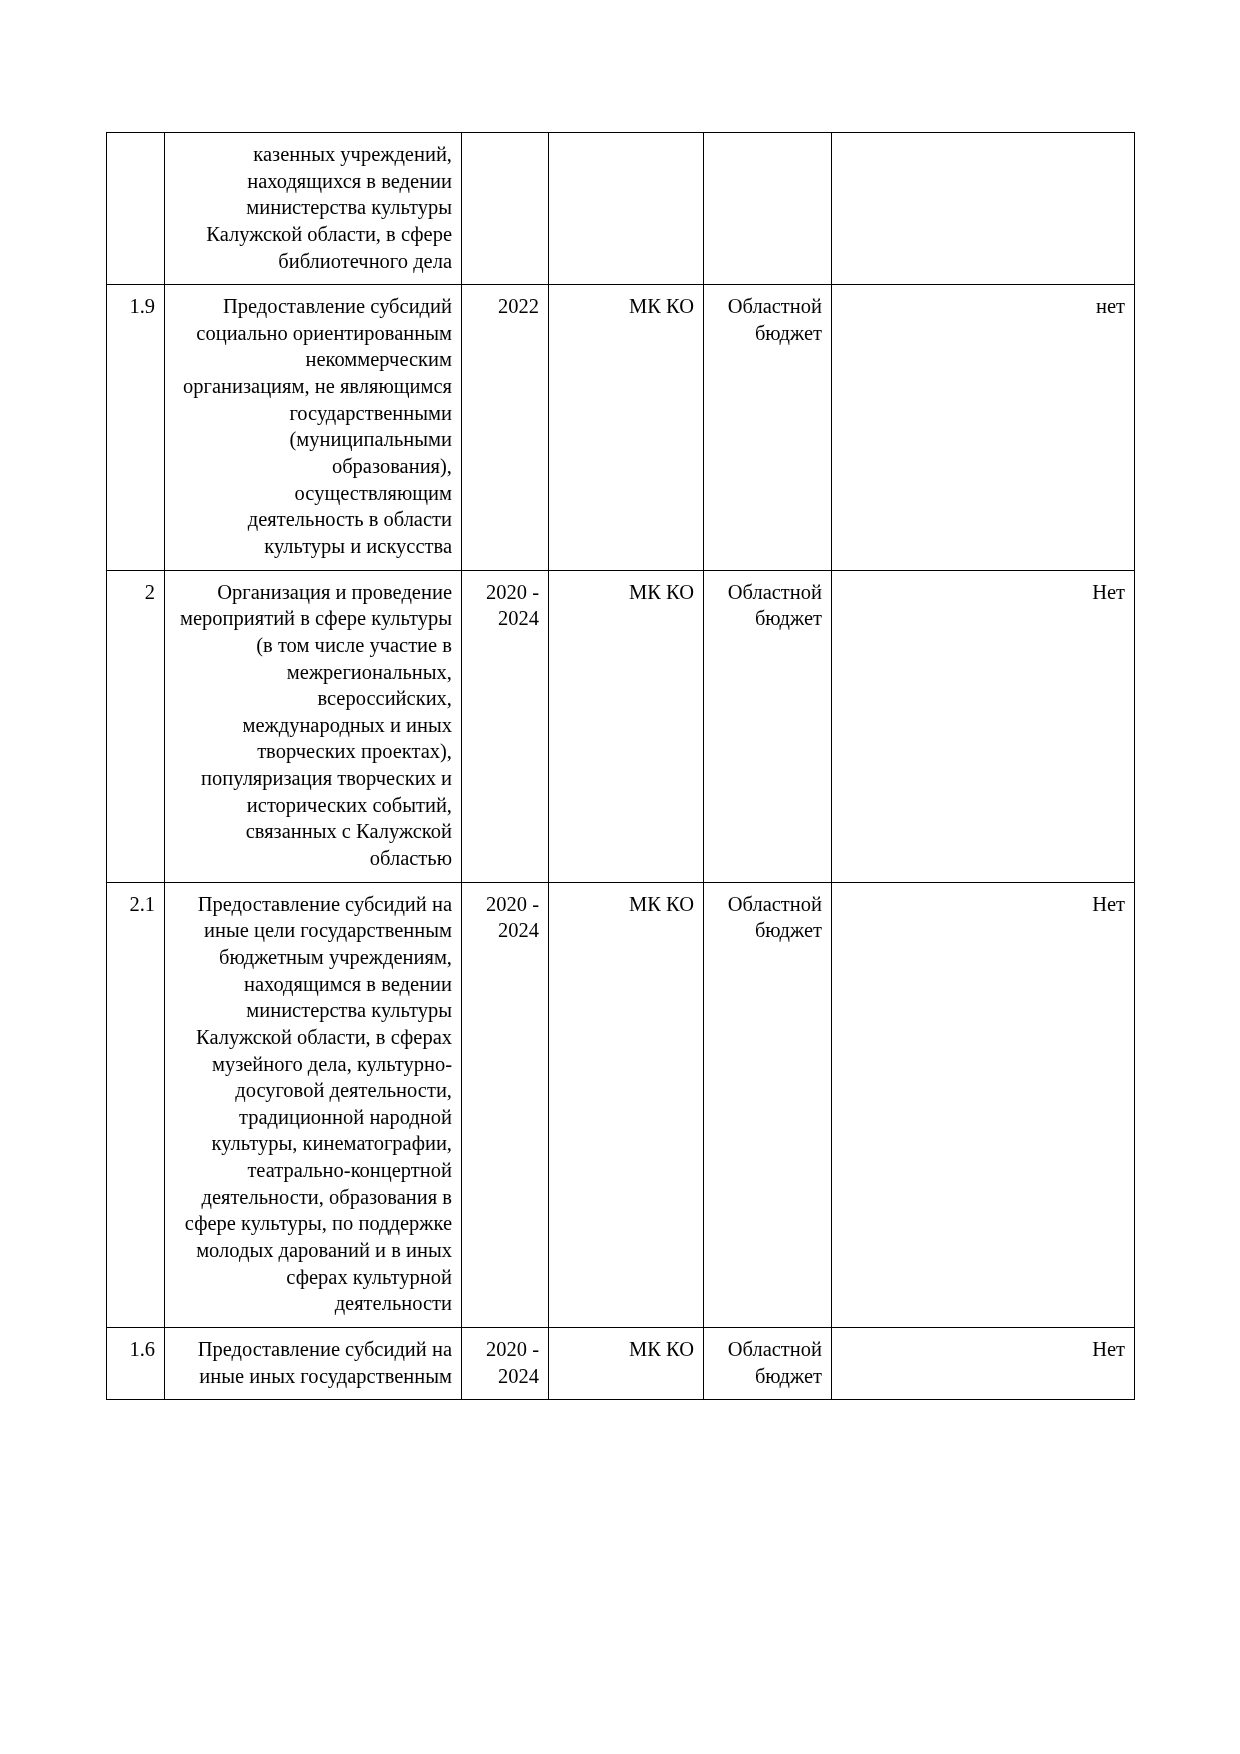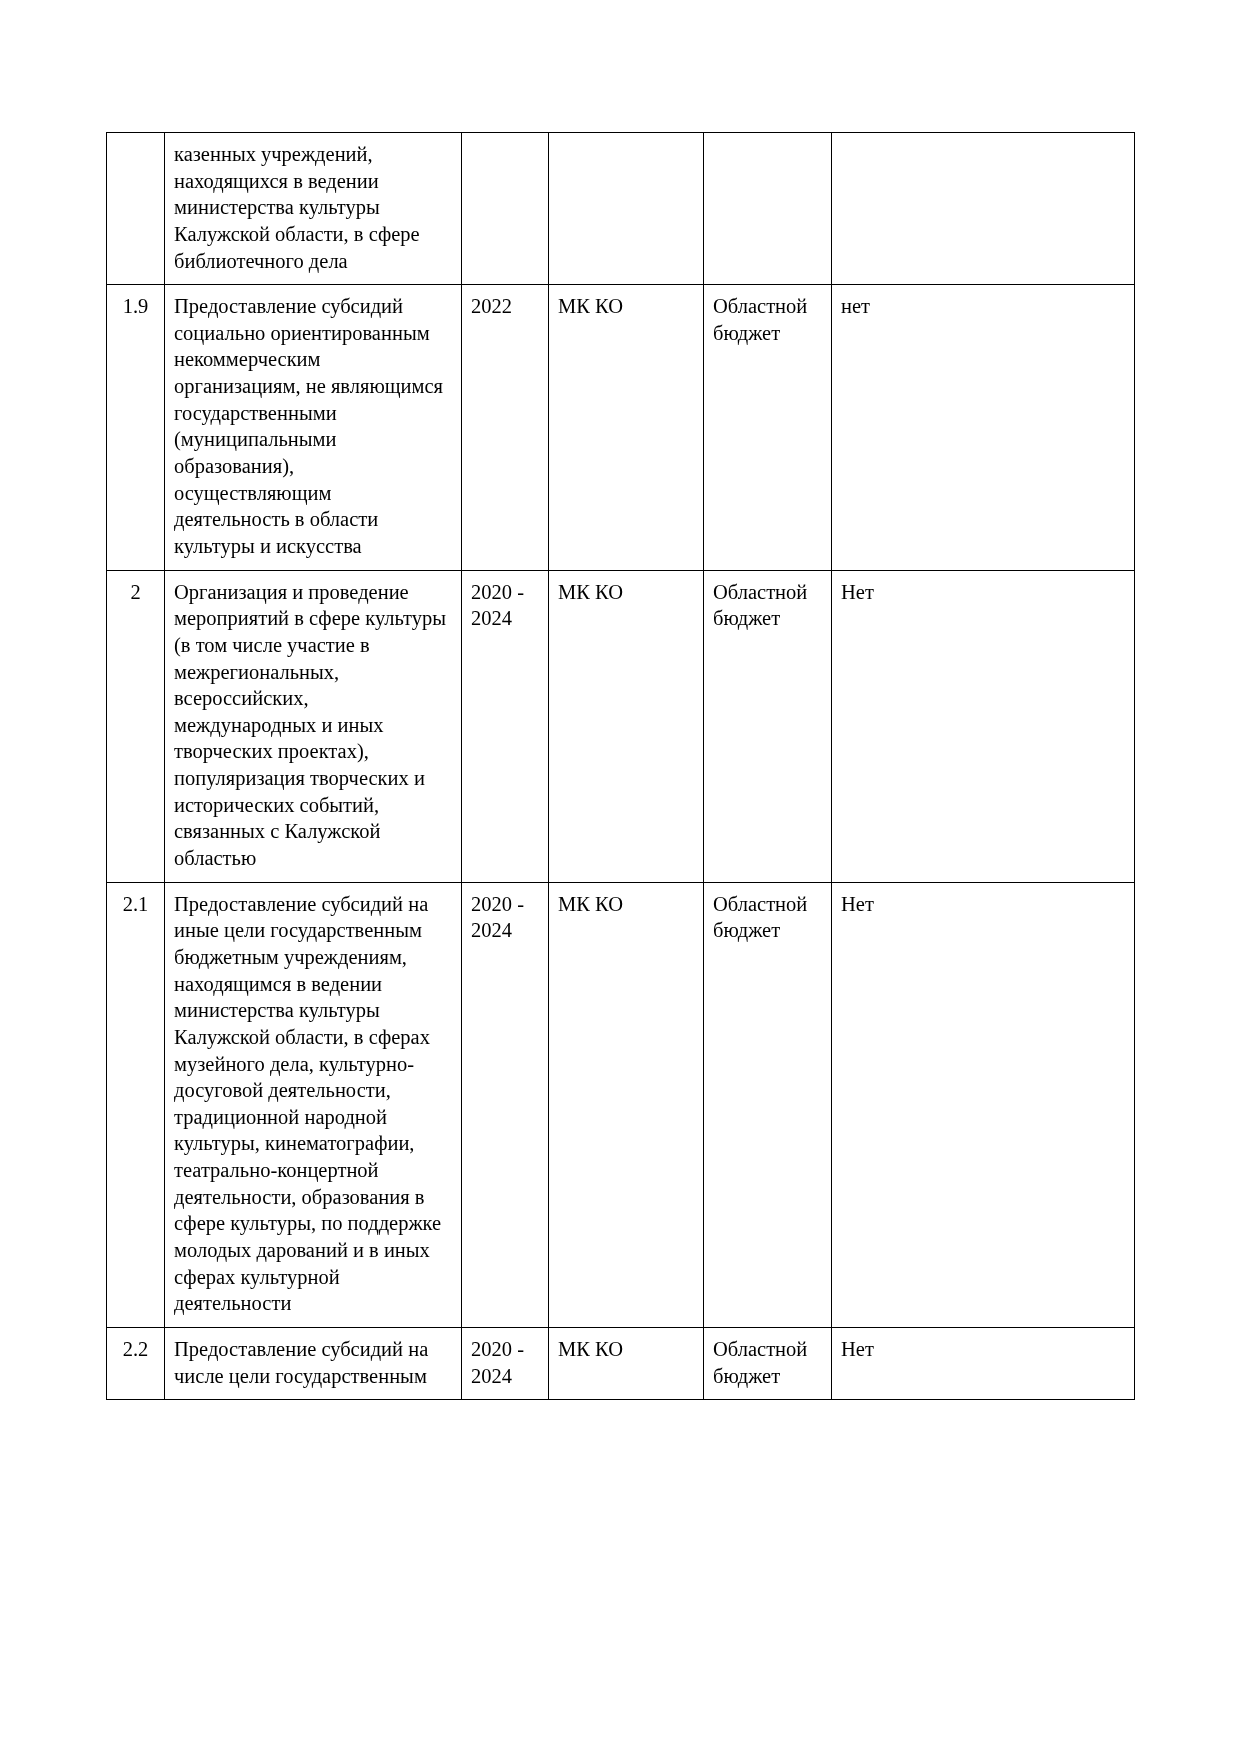--- a/index.html
+++ b/index.html
@@ -26,20 +26,21 @@
     width: 1028px;
     border-collapse: collapse;
     table-layout: fixed;
     font-size: 20.5px;
     line-height: 1.30;
   }
   table.doc-table td {
     border: 1.4px solid #000000;
     vertical-align: top;
     padding: 8px 9px 10px 9px;
+    text-align: right;
   }
   col.c-num   { width: 58px; }
   col.c-name  { width: 297px; }
   col.c-year  { width: 87px; }
   col.c-exec  { width: 155px; }
   col.c-budget{ width: 128px; }
   col.c-other { width: 303px; }
   .cell-num {
     text-align: center;
   }
@@ -91,22 +92,22 @@
       </tr>
       <tr>
         <td class="cell-num">2.1</td>
         <td class="cell-text">Предоставление субсидий на иные цели государственным бюджетным учреждениям, находящимся в ведении министерства культуры Калужской области, в сферах музейного дела, культурно-досуговой деятельности, традиционной народной культуры, кинематографии, театрально-концертной деятельности, образования в сфере культуры, по поддержке молодых дарований и в иных сферах культурной деятельности</td>
         <td class="cell-text nowrapish">2020 - 2024</td>
         <td class="cell-text">МК КО</td>
         <td class="cell-text">Областной бюджет</td>
         <td class="cell-text">Нет</td>
       </tr>
       <tr>
-        <td class="cell-num">2.2</td>
-        <td class="cell-text">Предоставление субсидий на числе цели государственным</td>
+        <td class="cell-num">1.6</td>
+        <td class="cell-text">Предоставление субсидий на иные иных государственным</td>
         <td class="cell-text nowrapish">2020 - 2024</td>
         <td class="cell-text">МК КО</td>
         <td class="cell-text">Областной бюджет</td>
         <td class="cell-text">Нет</td>
       </tr>
     </tbody>
   </table>
 </div>
 
 </body></html>

